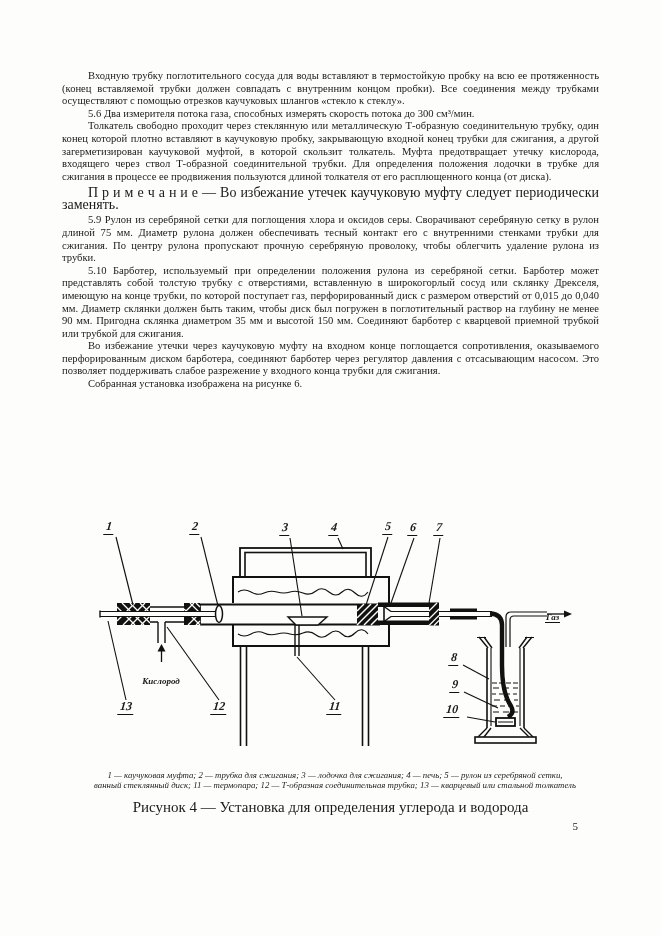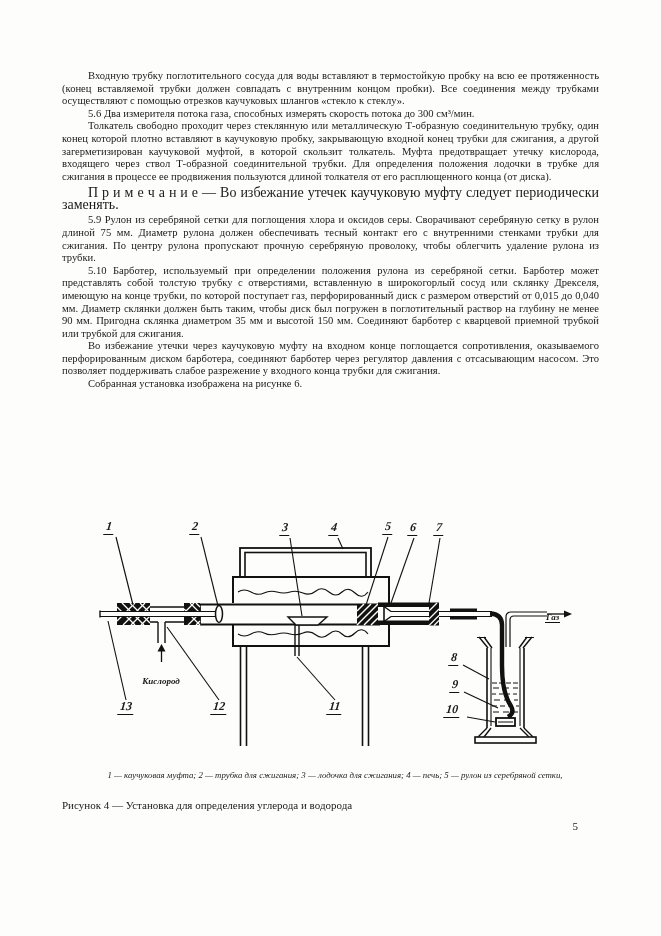--- a/index.html
+++ b/index.html
@@ -15,22 +15,22 @@
   .figure{position:absolute;top:515px;left:0;width:661px;height:240px;}
   .figure svg{position:absolute;top:0;left:0;}
   .fig-num{position:absolute;font-style:italic;font-weight:bold;font-size:12px;
         line-height:13px;border-bottom:1.4px solid #111;padding:0 2px 1px 2px;
         transform:skewX(-6deg);}
   .fig-word{position:absolute;font-style:italic;font-weight:bold;font-size:9px;margin-top:12px;}
   .gas-word{border-bottom:1.2px solid #111;padding:0 1px 0 1px;}
   .legend{position:absolute;top:758px;left:72px;width:526px;font-size:8.8px;
         line-height:10.4px;text-align:center;font-style:italic;margin-top:12px;}
   .legend div{white-space:nowrap;}
-  .fig-caption{position:absolute;top:799px;left:62px;width:537px;text-align:left;
-        font-size:11px;}
+  .fig-caption{position:absolute;top:799px;left:62px;width:537px;text-align:center;
+        font-size:15px;}
   .page-num{position:absolute;top:820px;left:540px;width:38px;text-align:right;
         font-size:11px;}
 </style>
 </head>
 <body>
 
 <div class="page">
 
 
   <div class="body-text">
@@ -214,18 +214,19 @@
     <span class="fig-num" style="left:327px;top:185px;">11</span>
     <span class="fig-num" style="left:211px;top:185px;">12</span>
     <span class="fig-num" style="left:118px;top:185px;">13</span>
 
     <span class="fig-word" style="left:136px;top:149px;width:50px;text-align:center;">Кислород</span>
     <span class="fig-word gas-word" style="left:545px;top:85px;">Газ</span>
   </div>
 
   <div class="legend">
     <div>1 — каучуковая муфта; 2 — трубка для сжигания; 3 — лодочка для сжигания; 4 — печь; 5 — рулон из серебряной сетки,</div>
+    <div>ванный стеклянный диск; 11 — термопара; 12 — Т-образная соединительная трубка; 13 — кварцевый или стальной толкатель</div>
   </div>
 
   <div class="fig-caption">Рисунок 4 — Установка для определения углерода и водорода</div>
 
   <div class="page-num">5</div>
 </div>
 
 </body></html>

